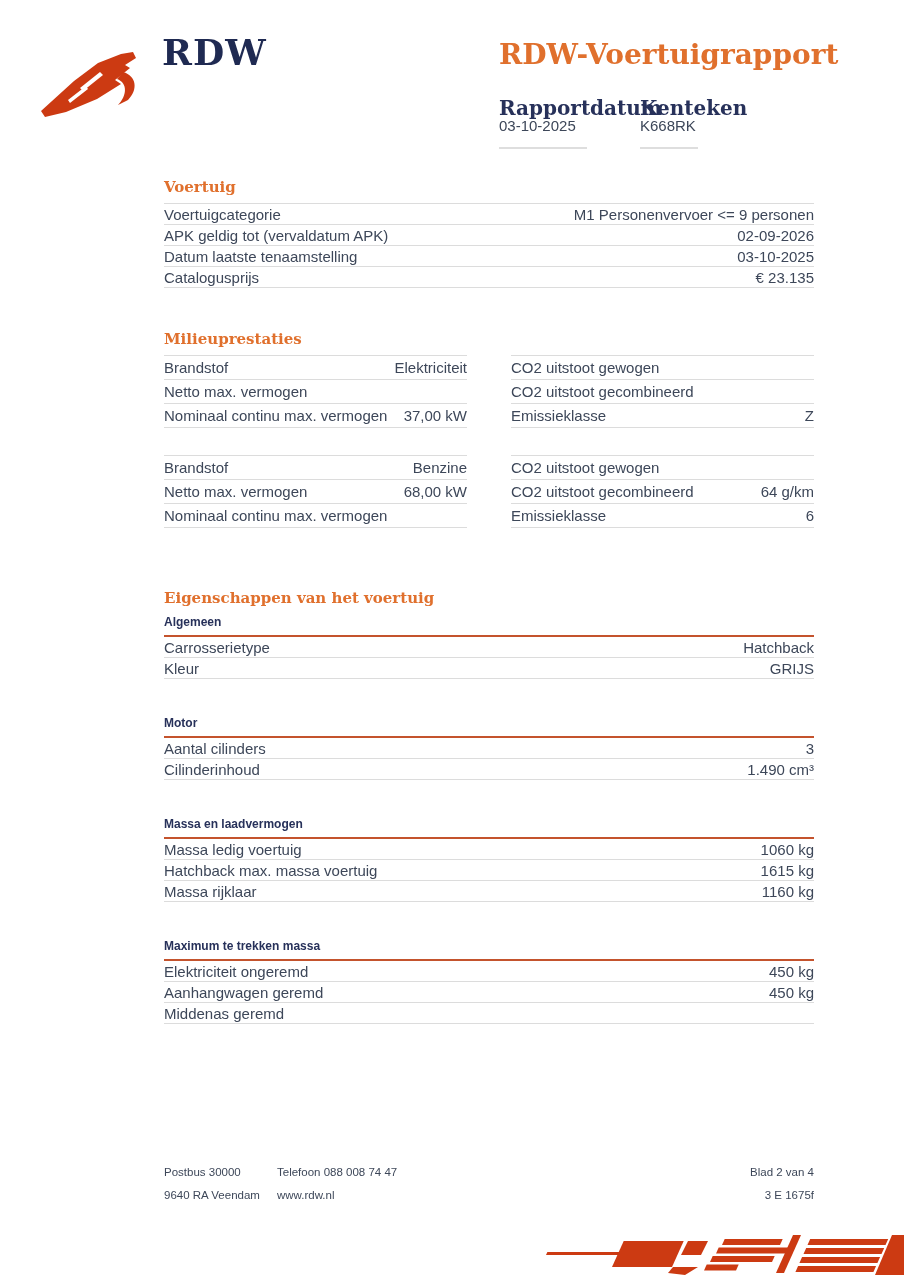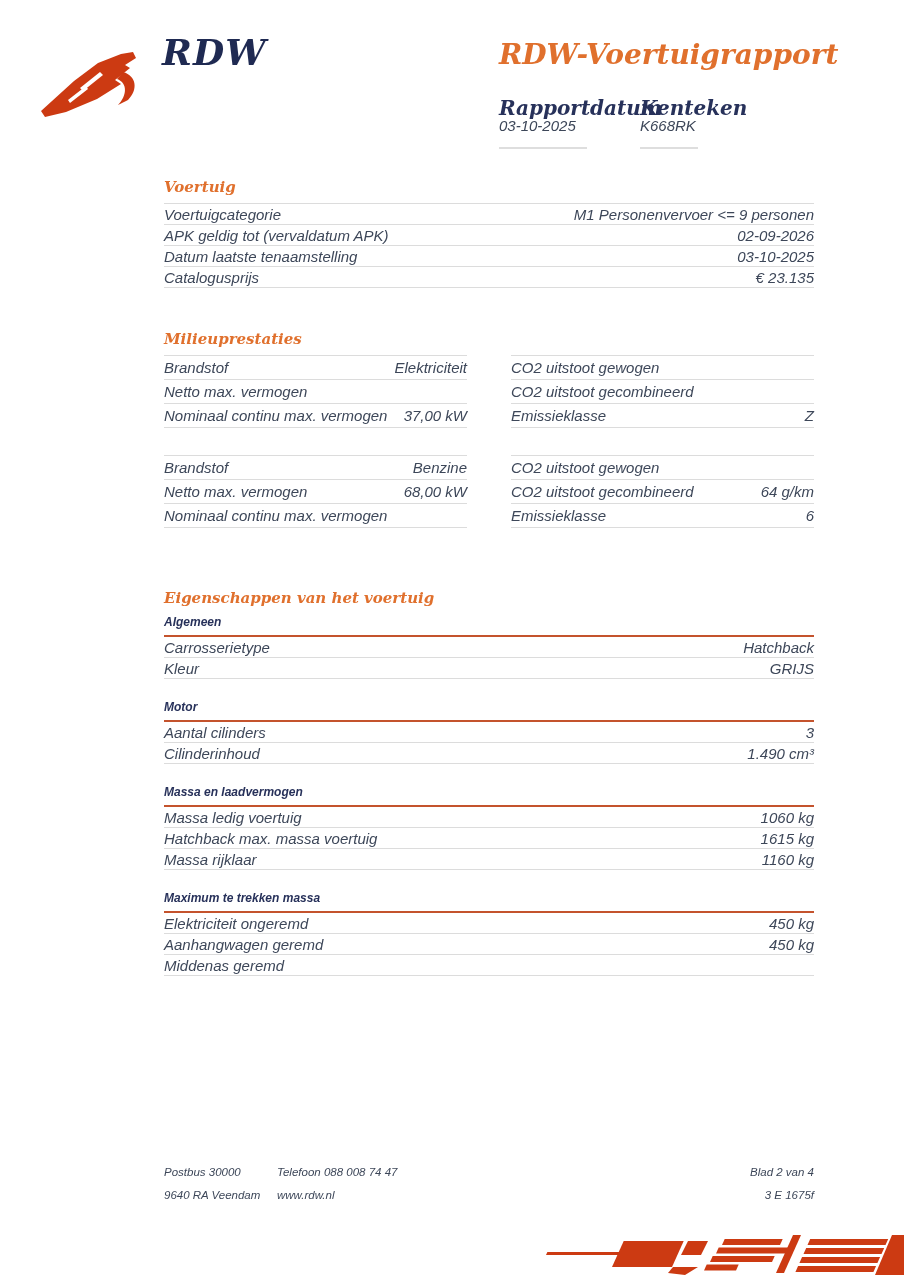--- a/index.html
+++ b/index.html
@@ -1,18 +1,18 @@
 <!DOCTYPE html>
 <html><head>
 <meta charset="utf-8">
 <style>
   html,body{margin:0;padding:0;background:#ffffff;}
   .page{
     position:relative;width:904px;height:1280px;background:#ffffff;
-    font-family:"Liberation Sans",sans-serif;color:#3d4759;overflow:hidden;font-style:italic;
+    font-family:"Liberation Sans",sans-serif;color:#3d4759;overflow:hidden;
   }
   
   .logo-feather{position:absolute;left:38px;top:50px;width:116px;height:72px;}
   .wordmark{position:absolute;left:162px;top:34px;font-family:"DejaVu Serif",serif;
     font-weight:700;font-size:36px;line-height:1;color:#1f2a52;letter-spacing:1px;}
   .doc-title{position:absolute;left:499px;top:40px;font-family:"DejaVu Serif",serif;
     font-weight:600;font-size:28px;line-height:1.1;color:#e0702d;}
   .meta-label{position:absolute;top:96px;font-family:"DejaVu Serif",serif;font-weight:700;
     font-size:20px;color:#27315a;}
   .meta-value{position:absolute;top:117px;font-size:15px;color:#3d4759;}
@@ -33,21 +33,21 @@
   .row .val{white-space:nowrap;text-align:right;}
   
   .mtable{display:block;}
   .mtable + .mtable{margin-top:27px;}
   .mrow{display:grid;grid-template-columns:1fr 1fr;column-gap:44px;}
   .mrow:first-child .mcell{border-top:1px solid #dcdcdc;}
   .mcell{display:flex;justify-content:space-between;align-items:center;height:23px;
     border-bottom:1px solid #dcdcdc;font-size:15px;}
   
   .subsection{margin-top:5px;}
-  .subsection + .subsection{margin-top:20px;}
+  .subsection + .subsection{margin-top:36px;}
   .sub-title{font-size:12px;font-weight:700;color:#27315a;padding-bottom:5px;
     border-bottom:2px solid #c4532d;line-height:16px;}
   
   .footer{position:absolute;left:164px;top:1166px;width:650px;font-size:11.5px;color:#3d4759;}
   .footer-row{display:flex;margin-bottom:11px;}
   .f-col1{width:113px;}
   .f-col2{flex:1;}
   .f-col3{text-align:right;}
   .speed-graphic{position:absolute;right:0;bottom:0;width:372px;height:54px;}
 </style>

